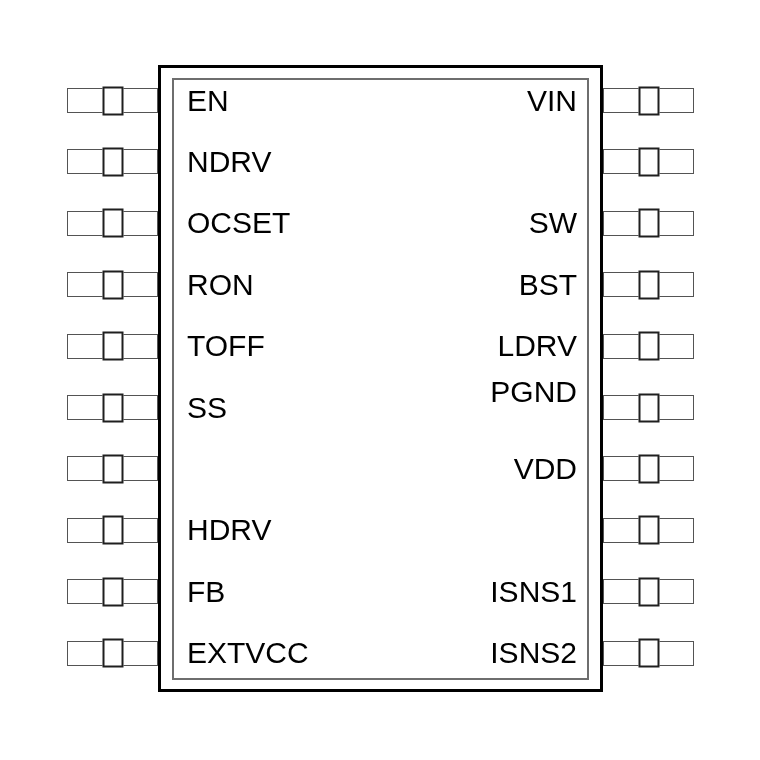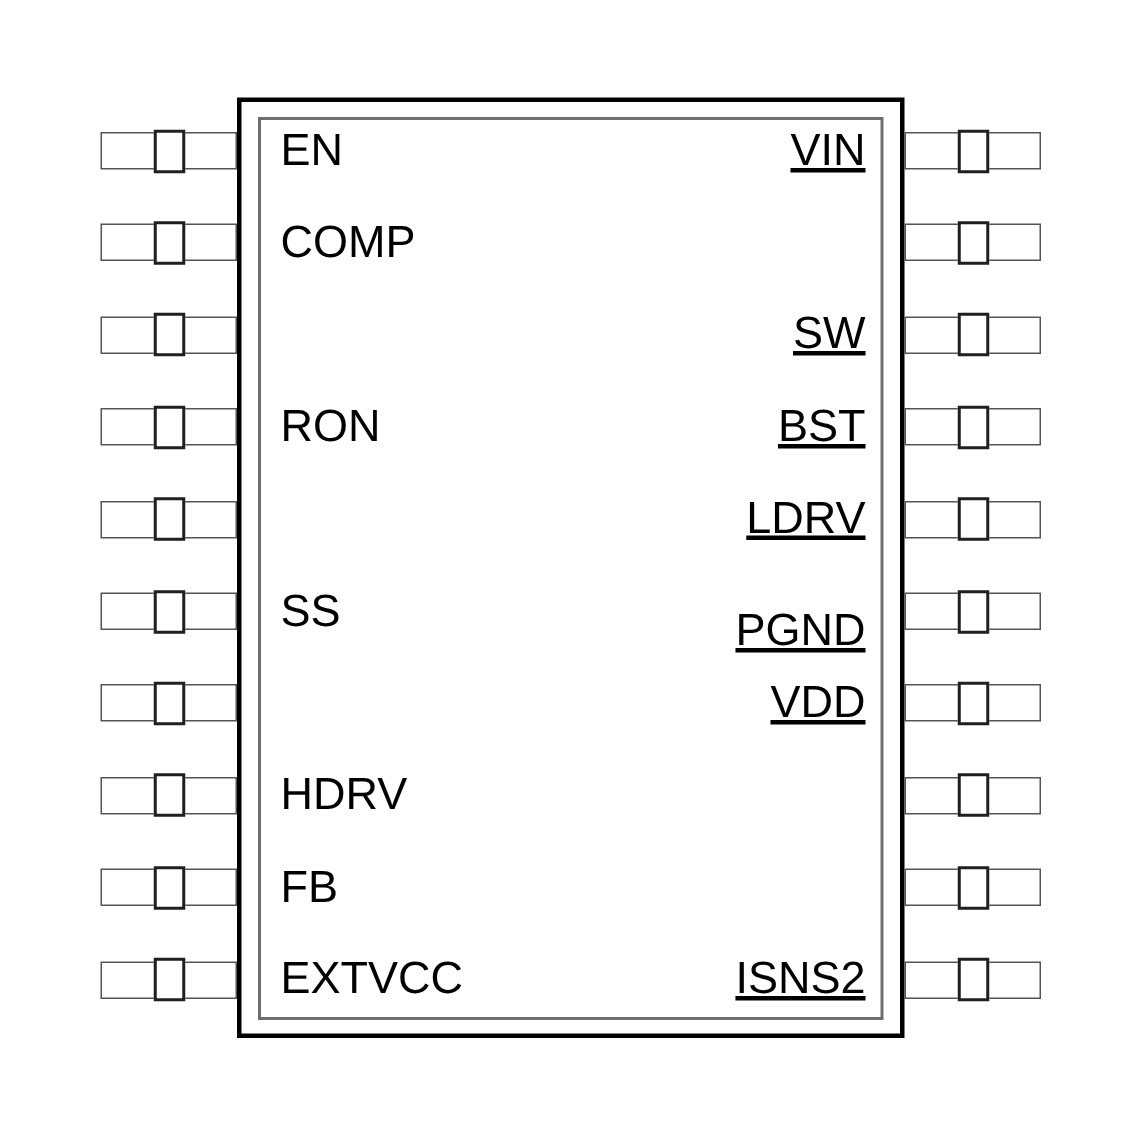--- a/index.html
+++ b/index.html
@@ -57,21 +57,21 @@
   }
   .pin-label {
     position: absolute;
     height: 30px;
     line-height: 30px;
     font-size: 30px;
     color: #000000;
     white-space: nowrap;
   }
   .pin-label.left  { left: 187px; text-align: left; }
-  .pin-label.right { right: 183px; text-align: right; text-decoration: underline; }
+  .pin-label.right { right: 183px; text-align: right; }
 </style>
 </head>
 <body>
 
 <div id="canvas">
 
   <div class="pin left" style="top:88px">
       <span class="pin-square"></span>
     </div>
   <div class="pin left" style="top:149.4px">
@@ -131,28 +131,31 @@
     </div>
   <div class="pin right" style="top:640.6px">
       <span class="pin-square"></span>
     </div>
 
   <div class="chip-body">
     <div class="chip-inner"></div>
   </div>
 
   <div class="pin-label left" style="top:85.5px">EN</div>
-  <div class="pin-label left" style="top:146.9px">COMP</div>
+  <div class="pin-label left" style="top:146.9px">NDRV</div>
+  <div class="pin-label left" style="top:208.3px">OCSET</div>
   <div class="pin-label left" style="top:269.7px">RON</div>
+  <div class="pin-label left" style="top:331.1px">TOFF</div>
   <div class="pin-label left" style="top:392.5px">SS</div>
   <div class="pin-label left" style="top:515.3px">HDRV</div>
   <div class="pin-label left" style="top:576.7px">FB</div>
   <div class="pin-label left" style="top:638.1px">EXTVCC</div>
 
   <div class="pin-label right" style="top:85.5px">VIN</div>
   <div class="pin-label right" style="top:208.3px">SW</div>
   <div class="pin-label right" style="top:269.7px">BST</div>
   <div class="pin-label right" style="top:331.1px">LDRV</div>
-  <div class="pin-label right" style="top:406px">PGND</div>
+  <div class="pin-label right" style="top:377px">PGND</div>
   <div class="pin-label right" style="top:453.9px">VDD</div>
+  <div class="pin-label right" style="top:576.7px">ISNS1</div>
   <div class="pin-label right" style="top:638.1px">ISNS2</div>
 
 </div>
 
 </body></html>

